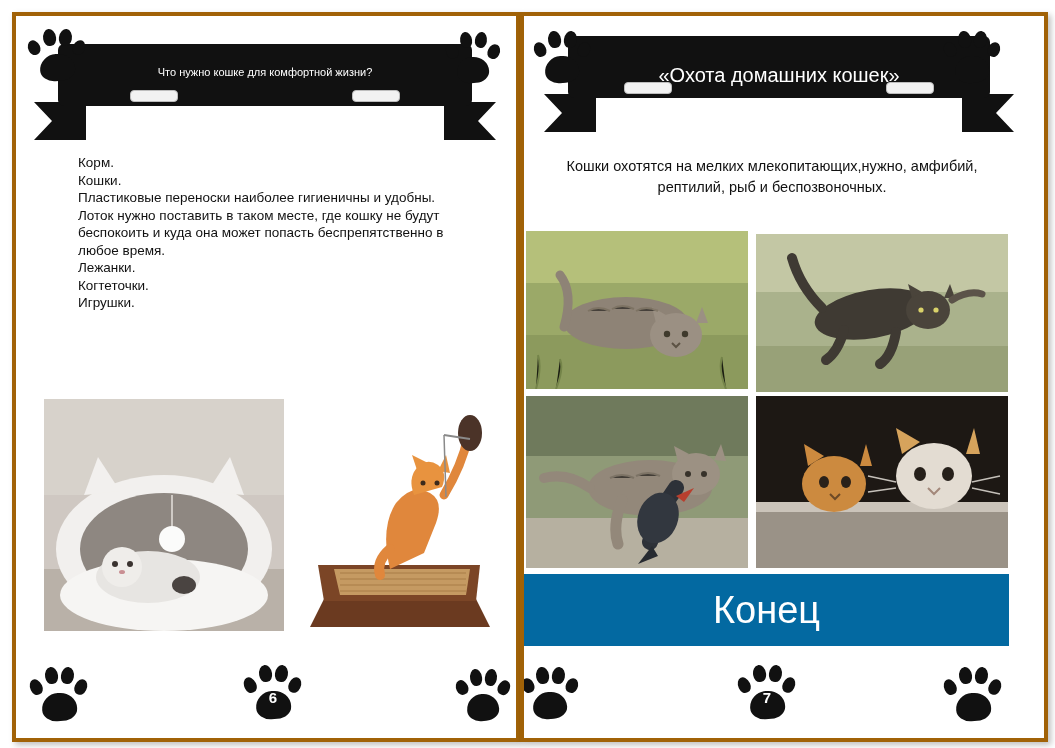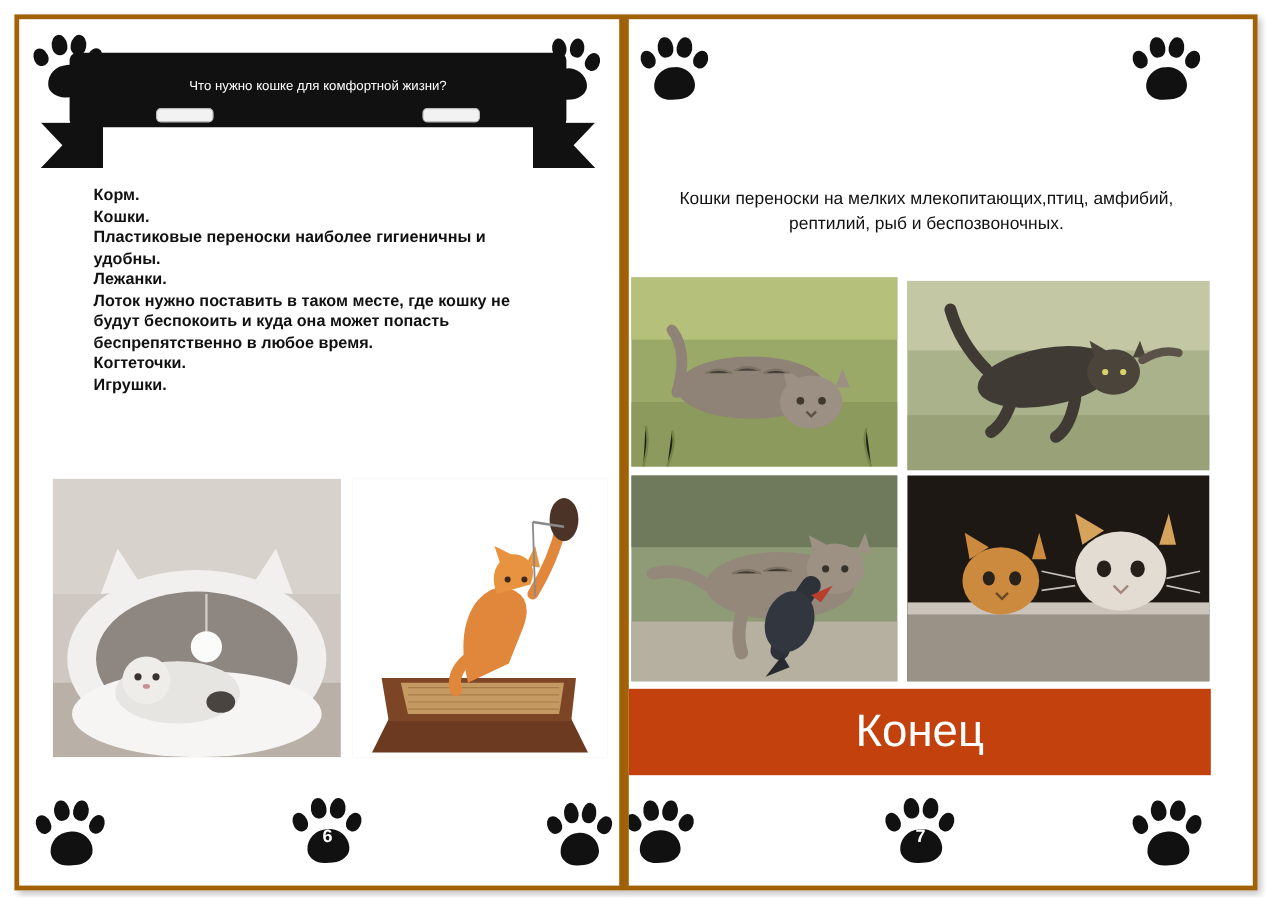--- a/index.html
+++ b/index.html
@@ -98,21 +98,21 @@
   
   #left-banner { left: 18px; top: 28px; width: 462px; height: 100px; }
   #left-banner .caption { font-size: 11px; top: 22px; }
 
   #left-list {
     position: absolute;
     left: 62px;
     top: 138px;
     width: 380px;
     font-size: 13.5px;
-    font-weight: bold;
+    font-weight: normal;
     color: #111111;
     line-height: 1.3;
   }
   #left-list li { list-style: none; }
   #left-list ul { margin: 0; padding: 0; }
 
   .photo {
     position: absolute;
     overflow: hidden;
     background: #ddd;
@@ -141,21 +141,21 @@
   #photo-jump  { left: 232px; top: 218px; width: 252px; height: 158px; }
   #photo-bird  { left: 2px;   top: 380px; width: 222px; height: 172px; }
   #photo-two   { left: 232px; top: 380px; width: 252px; height: 172px; }
 
   #end-banner {
     position: absolute;
     left: 0px;
     top: 558px;
     width: 485px;
     height: 72px;
-    background: #c2410c;
+    background: #0369a1;
     color: #ffffff;
     display: flex;
     align-items: center;
     justify-content: center;
     font-size: 38px;
   }
 </style>
 </head>
 <body>
 
@@ -171,22 +171,22 @@
         <div class="plate" style="left:72px;"></div>
         <div class="plate" style="right:72px;"></div>
       </div>
     </div>
 
     <div id="left-list">
       <ul>
         <li>Корм.</li>
         <li>Кошки.</li>
         <li>Пластиковые переноски наиболее гигиеничны и удобны.</li>
+        <li>Лоток нужно поставить в таком месте, где кошку не будут беспокоить и куда она может попасть беспрепятственно в любое время.</li>
         <li>Лежанки.</li>
-        <li>Лоток нужно поставить в таком месте, где кошку не будут беспокоить и куда она может попасть беспрепятственно в любое время.</li>
         <li>Когтеточки.</li>
         <li>Игрушки.</li>
       </ul>
     </div>
 
     <div class="photo" id="photo-bed">
       <svg class="art" viewBox="0 0 240 232" preserveAspectRatio="none">
         <rect x="0" y="0" width="240" height="232" fill="#cfc8c2"></rect>
         <rect x="0" y="0" width="240" height="96" fill="#d7d2cb"></rect>
         <rect x="0" y="170" width="240" height="62" fill="#b9b1a8"></rect>
@@ -265,22 +265,31 @@
       <div class="pad t1"></div>
         <div class="pad t2"></div>
         <div class="pad t3"></div>
         <div class="pad t4"></div>
         <div class="pad main"></div>
     </div>
   </div>
 
   <div class="slide" id="slide-right">
 
-
-    <div id="right-text">Кошки переноски на мелких млекопитающих,птиц, амфибий, рептилий, рыб и беспозвоночных.</div>
+    <div class="ribbon" id="right-banner">
+      <div class="tail left"></div>
+      <div class="tail right"></div>
+      <div class="body">
+        <div class="caption">«Охота домашних кошек»</div>
+        <div class="plate" style="left:56px;"></div>
+        <div class="plate" style="right:56px;"></div>
+      </div>
+    </div>
+
+    <div id="right-text">Кошки охотятся на мелких млекопитающих,нужно, амфибий, рептилий, рыб и беспозвоночных.</div>
 
     <div class="photo" id="photo-stalk">
       <svg class="art" viewBox="0 0 222 158" preserveAspectRatio="none">
         <rect x="0" y="0" width="222" height="158" fill="#9ba968"></rect>
         <rect x="0" y="0" width="222" height="52" fill="#b5c07a"></rect>
         <rect x="0" y="104" width="222" height="54" fill="#8c9a5d"></rect>
         <ellipse cx="100" cy="92" rx="62" ry="26" fill="#8e8376"></ellipse>
         <path d="M38 96 q10 -34 -4 -52" stroke="#8e8376" stroke-width="9" fill="none" stroke-linecap="round"></path>
         <ellipse cx="150" cy="104" rx="26" ry="22" fill="#9b9083"></ellipse>
         <path d="M130 92 l-4 -16 l14 8 z" fill="#9b9083"></path>

